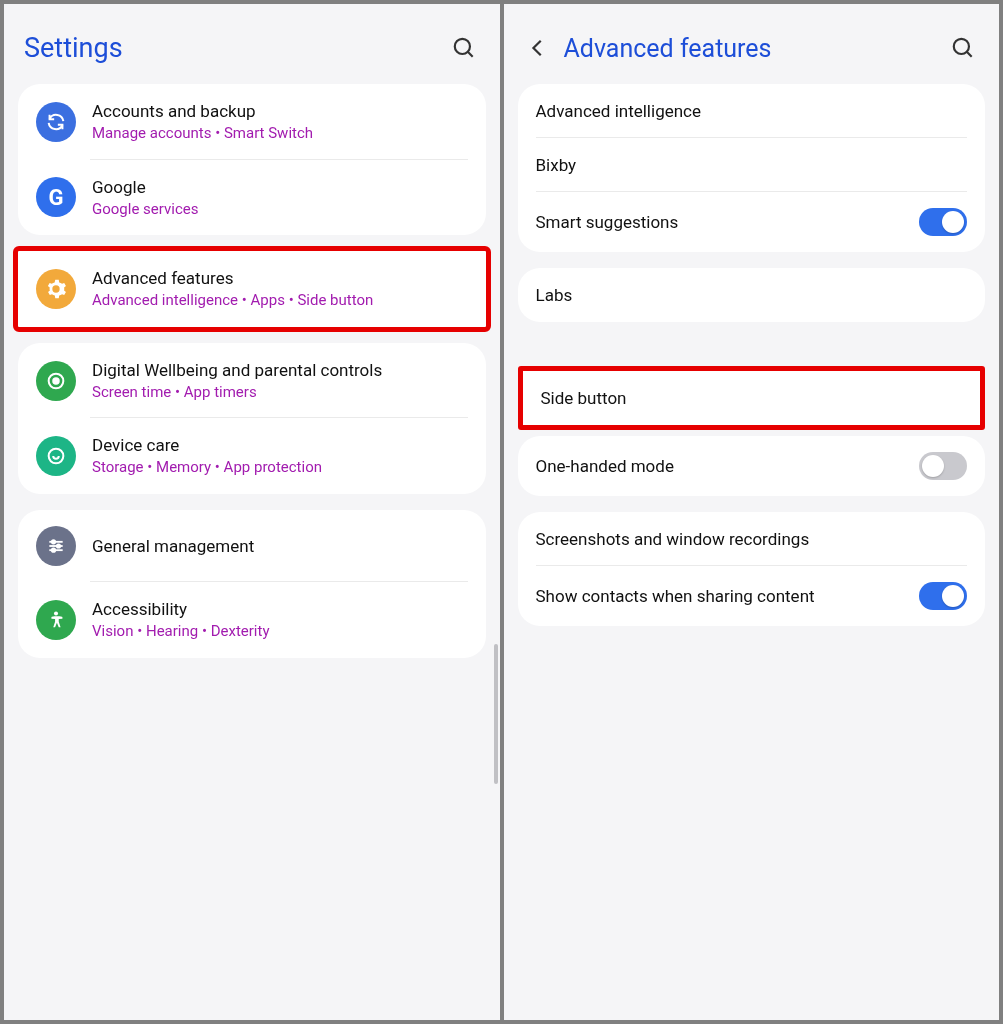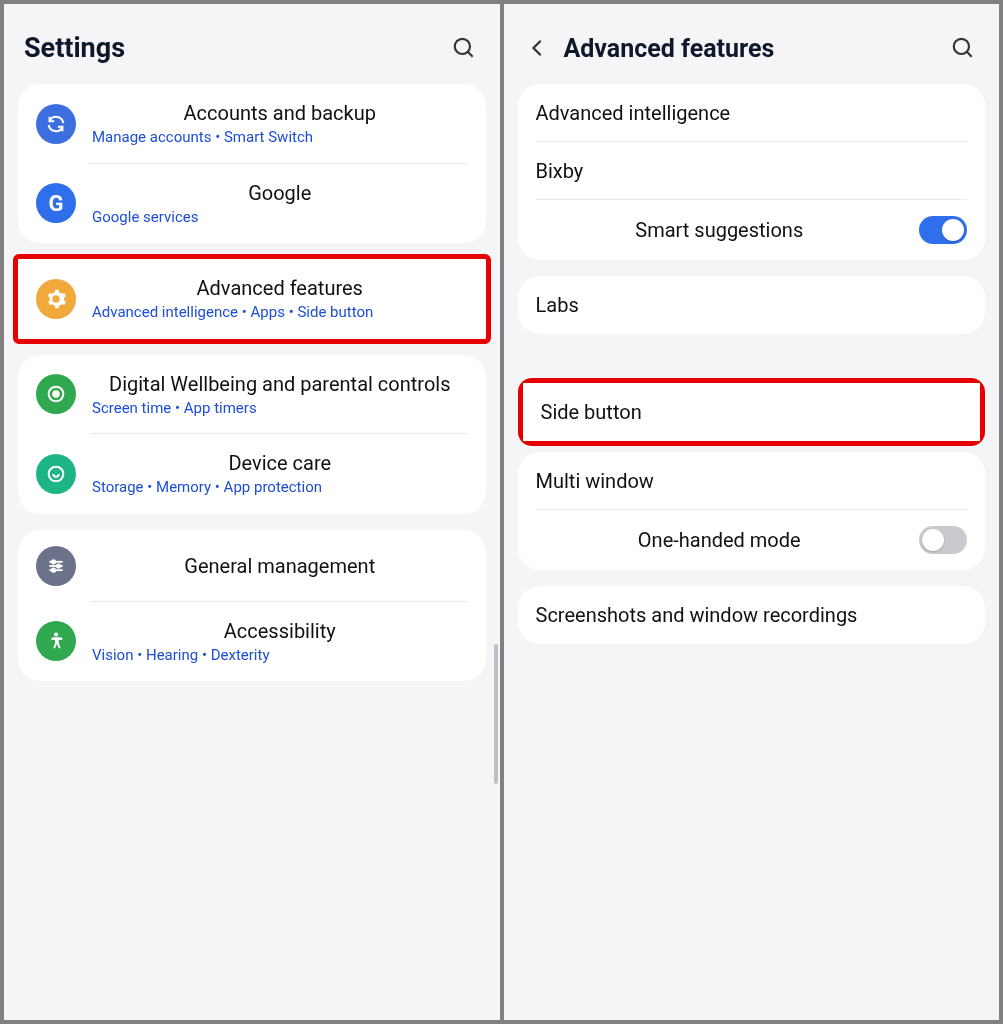--- a/index.html
+++ b/index.html
@@ -20,22 +20,22 @@
     overflow: hidden;
   }
   .header {
     display: flex;
     align-items: center;
     padding: 28px 20px 20px 20px;
     gap: 12px;
   }
   .header-title {
     font-size: 27px;
-    font-weight: 700;
-    color: #0f172a;
+    font-weight: 400;
+    color: #1d4ed8;
     flex: 1;
   }
   .header-title.sub {
     font-size: 25px;
   }
   .back-btn {
     width: 28px;
     height: 28px;
     display: flex;
     align-items: center;
@@ -89,39 +89,38 @@
     width: 40px;
     height: 40px;
     border-radius: 50%;
     display: flex;
     align-items: center;
     justify-content: center;
     flex-shrink: 0;
   }
   .row-text { flex: 1; min-width: 0; }
   .row-title {
-    font-size: 20px;
+    font-size: 17px;
     color: #111;
     line-height: 1.3;
-    text-align: center;
   }
   .row-sub {
     font-size: 15px;
-    color: #1d4ed8;
+    color: #a21caf;
     margin-top: 2px;
     line-height: 1.3;
   }
   .highlight {
     border: 5px solid #e60000;
     border-radius: 6px;
     margin: -5px -5px 11px -5px;
   }
   .highlight-inline {
     border: 5px solid #e60000;
-    border-radius: 14px;
+    border-radius: 3px;
     margin-top: 44px;
   }
   
   .toggle {
     width: 48px;
     height: 28px;
     border-radius: 14px;
     position: relative;
     flex-shrink: 0;
   }
@@ -306,29 +305,30 @@
     <div class="highlight-inline" style="margin-bottom:6px">
       <div class="card" style="margin:0;border-radius:0">
         <div class="row">
           <div class="row-title">Side button</div>
         </div>
       </div>
     </div>
 
     <div class="card">
       <div class="row sep2">
-        <div class="row-title">Multi window</div>
-      </div>
-      <div class="row sep2">
         <div class="row-title" style="flex:1">One-handed mode</div>
         <div class="toggle off"></div>
       </div>
     </div>
 
     <div class="card">
       <div class="row sep2">
         <div class="row-title">Screenshots and window recordings</div>
       </div>
+      <div class="row sep2">
+        <div class="row-title" style="flex:1">Show contacts when sharing content</div>
+        <div class="toggle on"></div>
+      </div>
     </div>
 
 
   </div>
 </div>
 
 </body></html>

